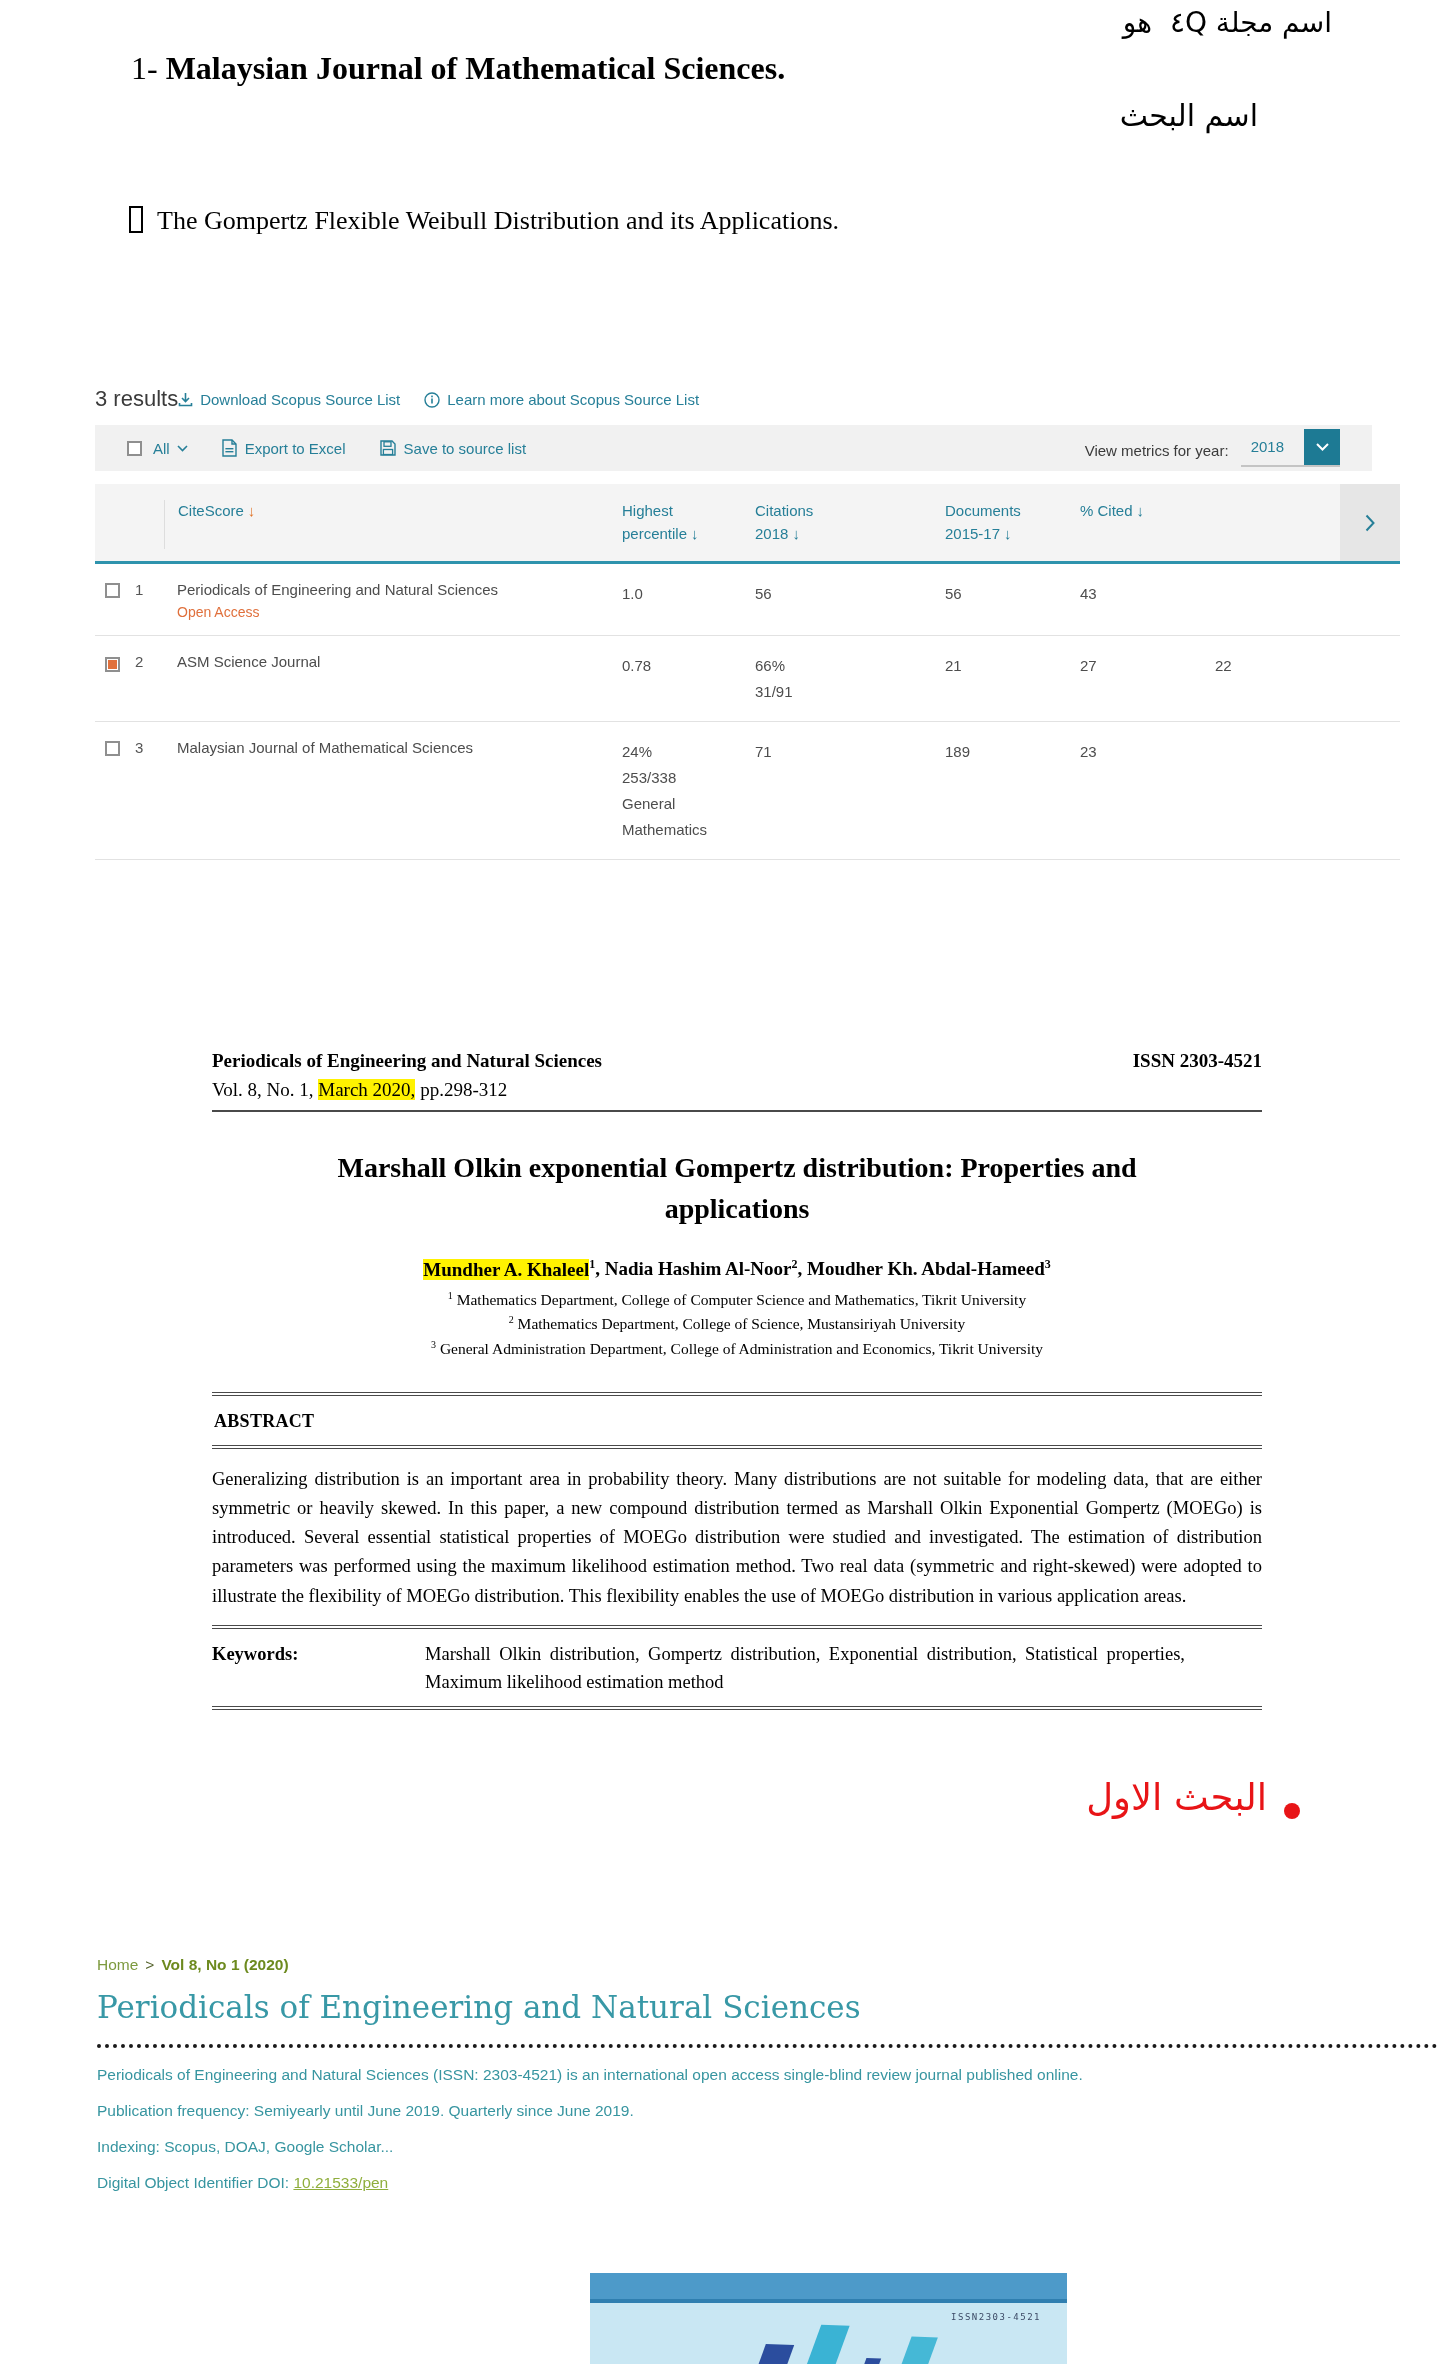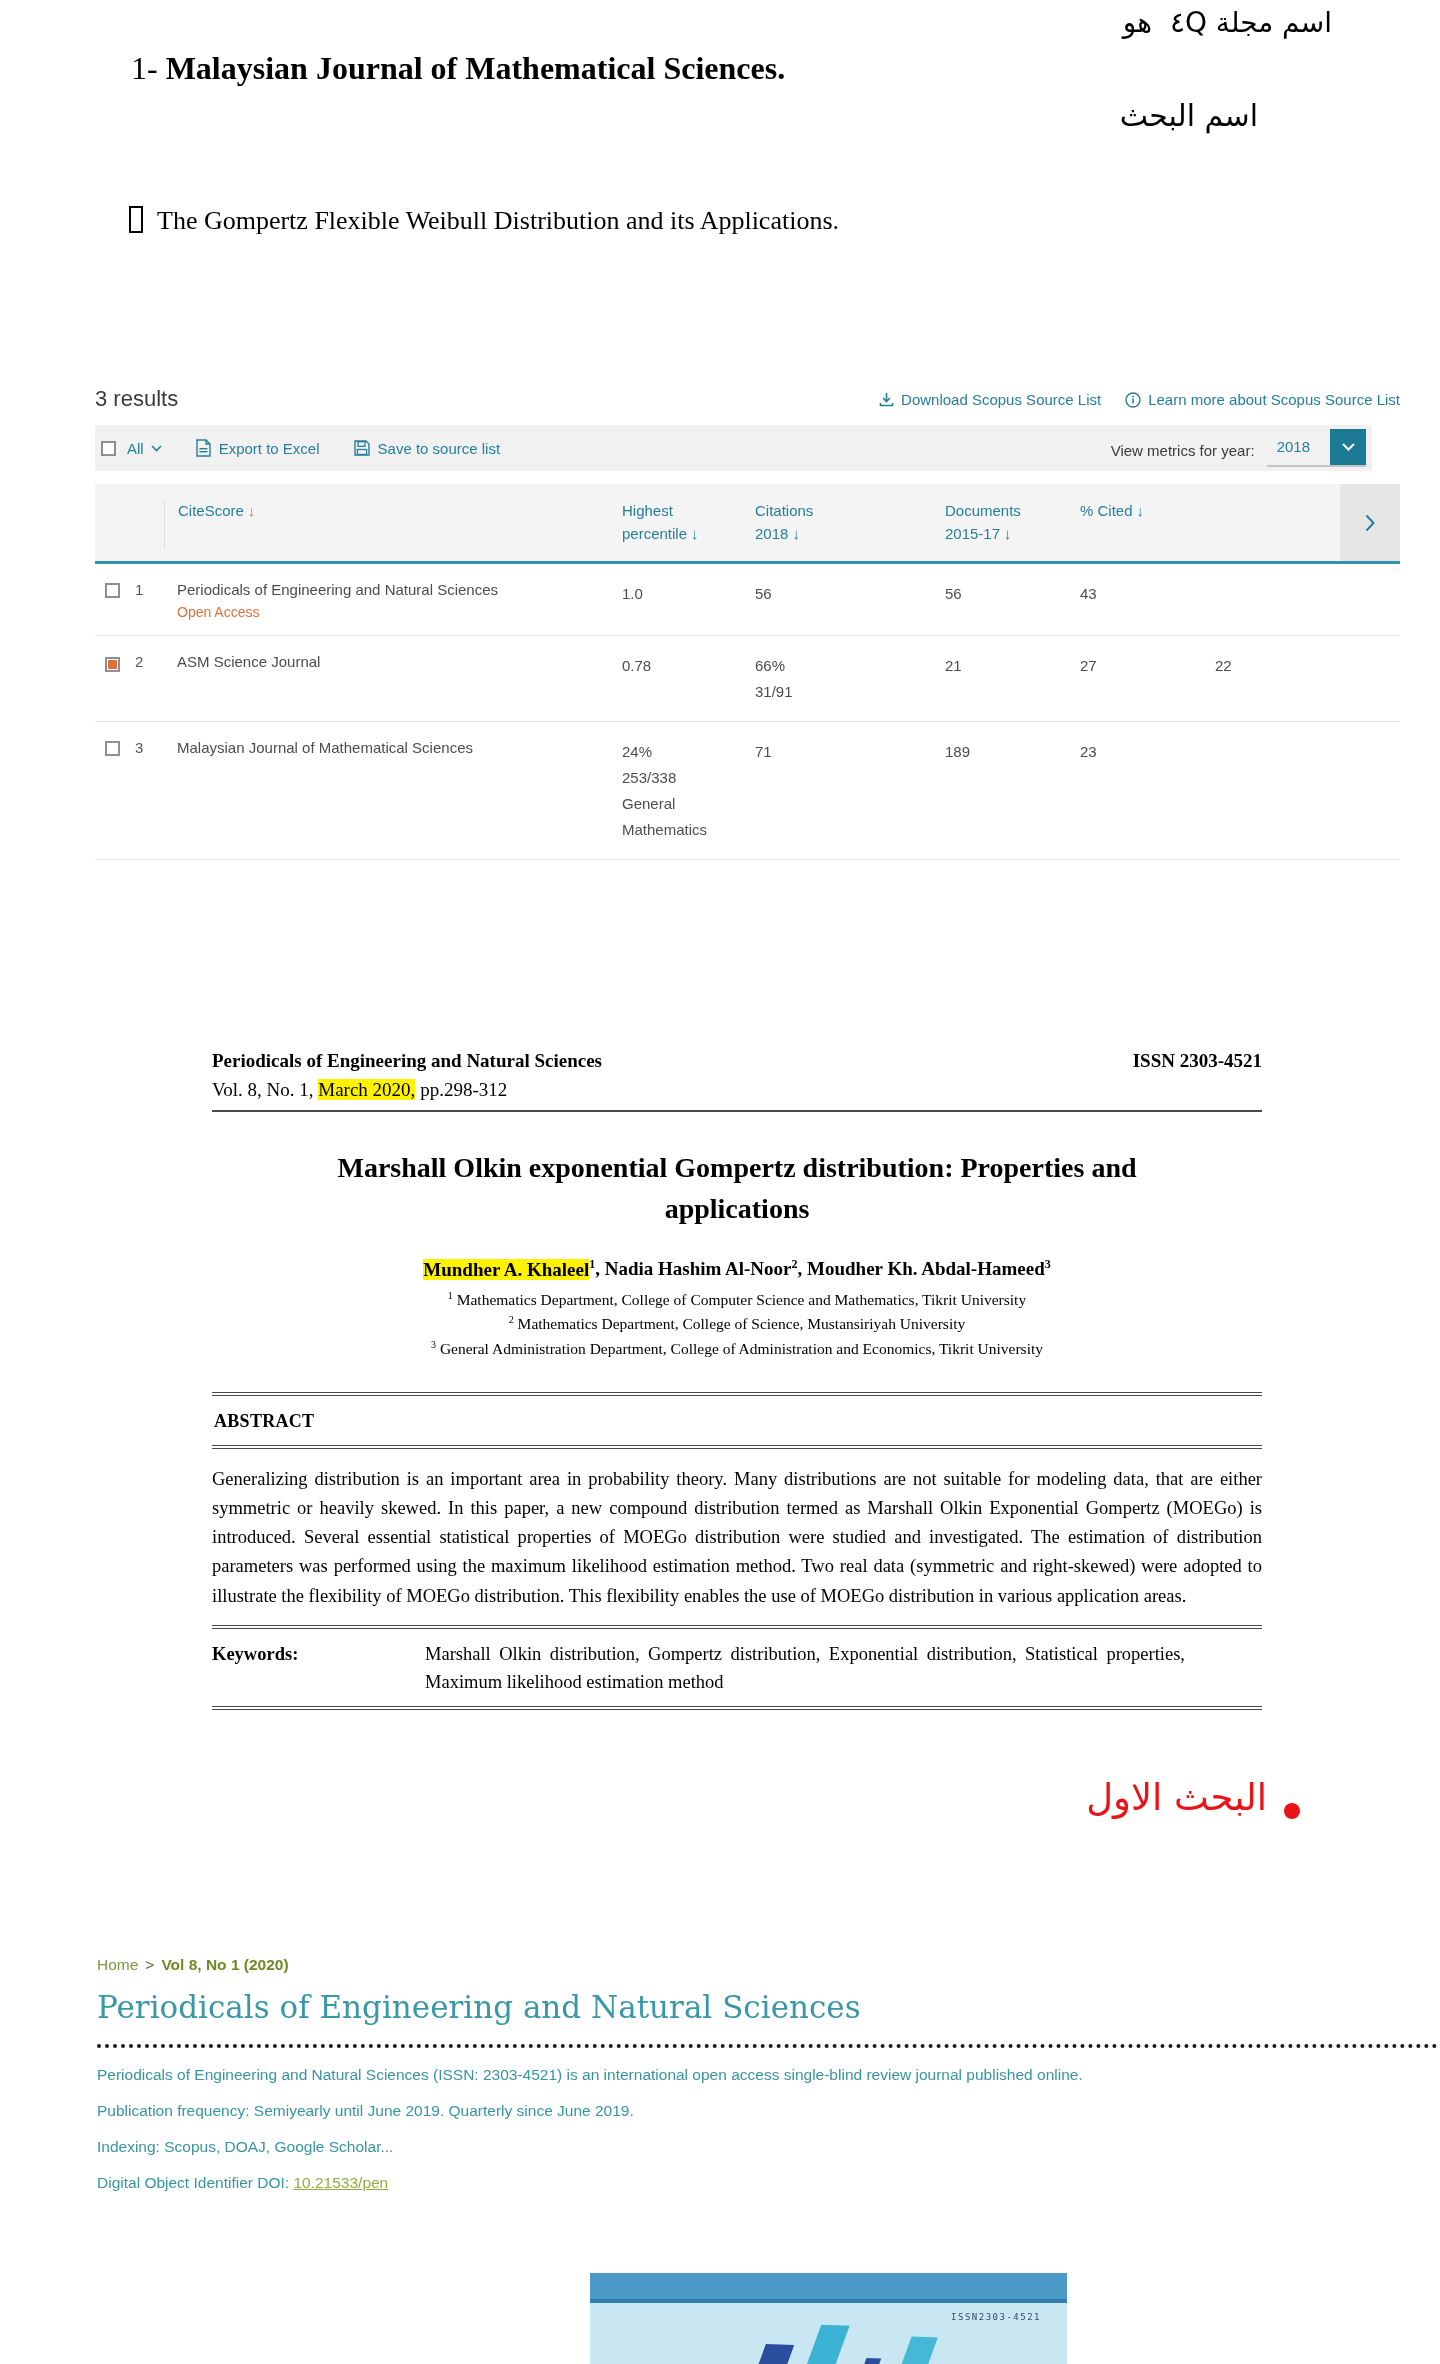--- a/index.html
+++ b/index.html
@@ -11,27 +11,27 @@
   .doc-arabic1 { position:absolute; top:6px; right:108px; font-size:28px; }
   .doc-heading { position:absolute; top:50px; left:131px; font-family:"Liberation Serif", serif; font-size:32px; color:#000; }
   .doc-heading .num { font-weight:400; }
   .doc-heading .name { font-weight:700; }
   .doc-arabic2 { position:absolute; top:98px; right:182px; font-size:30px; }
   .doc-bullet { position:absolute; top:174px; left:129px; font-family:"Liberation Serif", serif; font-size:26px; color:#000;margin-top:32px; }
   .tofu { display:inline-block; width:14px; height:27px; border:2px solid #000; margin-right:14px; vertical-align:-4px; }
 
   
   .scopus { position:absolute; left:95px; top:386px; width:1305px; color:#555; font-size:15px; }
-  .sc-top { display:flex; justify-content:space-between; align-items:flex-start; }
+  .sc-top { display:flex; align-items:flex-start; }
   .sc-results { font-size:22px; color:#3b3b3b; }
   .sc-links { display:flex; gap:24px; margin-top:5px; }
   .sc-link { color:#267f98; text-decoration:none; display:flex; align-items:center; gap:7px; cursor:pointer; }
   .sc-link svg { flex:none; }
 
-  .sc-toolbar { margin-top:13px; width:1277px; background:#f1f1f1; height:46px; display:flex; align-items:center; padding:0 6px; }
+  .sc-toolbar { margin-top:13px; width:1277px; background:#f1f1f1; height:46px; display:flex; align-items:center; padding:0 32px; }
   .cb { width:15px; height:15px; border:2px solid #8f8f8f; background:#fff; display:inline-flex; align-items:center; justify-content:center; flex:none; cursor:pointer; }
   .cb .fill { display:none; width:9px; height:9px; background:#e0703c; }
   .cb.checked .fill { display:block; }
   .sc-all { color:#267f98; display:flex; align-items:center; gap:7px; margin-left:11px; cursor:pointer; }
   .sc-tool { color:#267f98; display:flex; align-items:center; gap:8px; margin-left:34px; cursor:pointer; }
   .sc-year { margin-left:auto; display:flex; align-items:flex-end; gap:12px; }
   .sc-year .lbl { color:#3b3b3b; padding-bottom:8px; }
   .year-select { display:flex; align-items:stretch; border-bottom:2px solid #c4c4c4; cursor:pointer; }
   .year-value { color:#267f98; font-size:15px; line-height:36px; padding:0 20px 0 10px; min-width:54px; }
   .year-btn { width:36px; height:36px; background:#1d7a94; border:none; display:flex; align-items:center; justify-content:center; cursor:pointer; }

